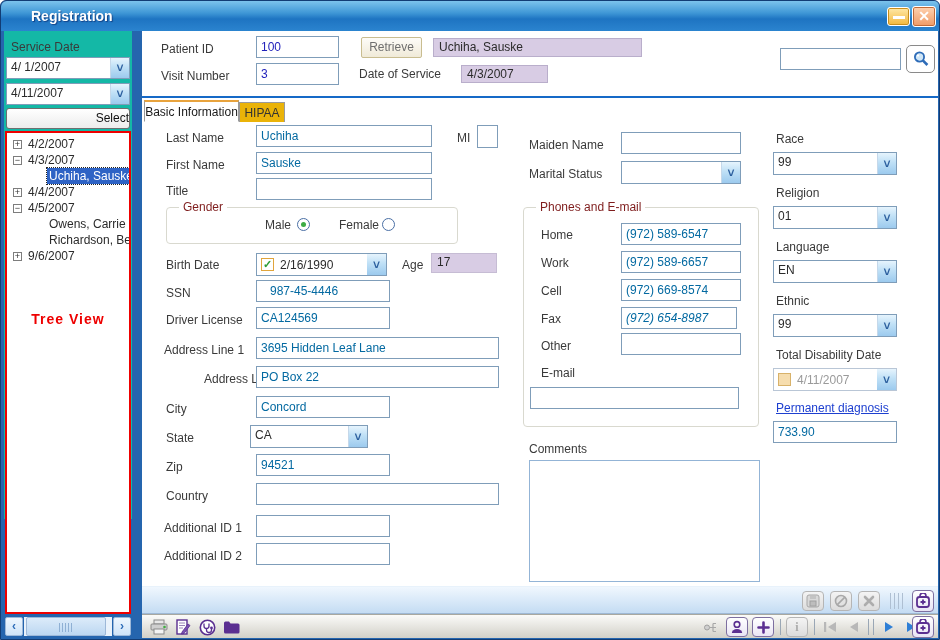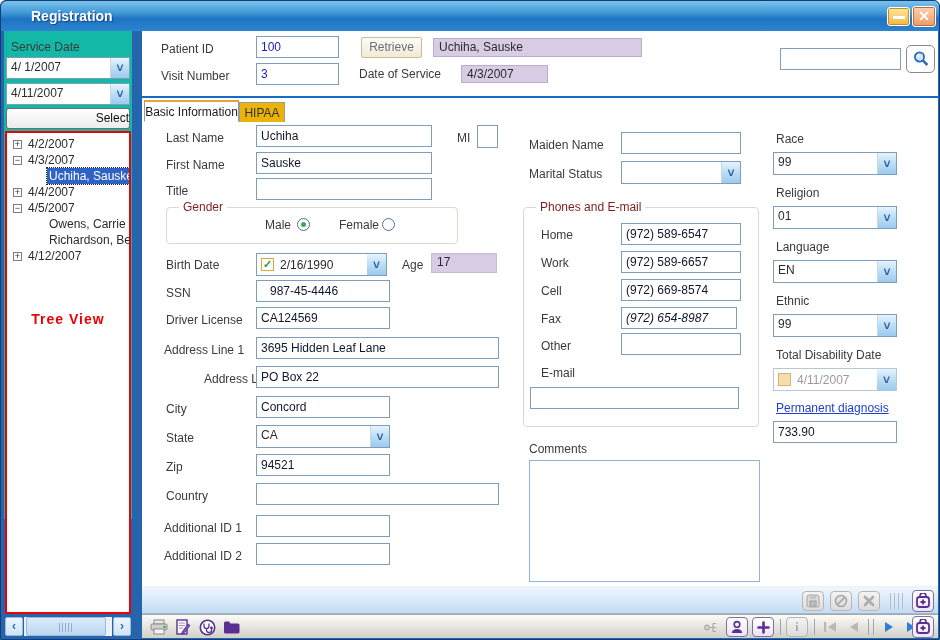--- a/index.html
+++ b/index.html
@@ -52,21 +52,21 @@
     text-align:center; line-height:17px; font-size:12px; }
   .hs-track { flex:1; background:#e9f2fb; margin:0 1px; position:relative; }
   .hs-thumb { position:absolute; left:2px; top:0; width:80px; height:19px;
     background:linear-gradient(#dcebfa,#bcd7f1); border:1px solid #9db8d8; border-radius:2px; }
   .hs-grip { position:absolute; left:50%; top:5px; width:14px; height:9px; transform:translateX(-50%);
     background:repeating-linear-gradient(90deg,#8fb0d4 0 1px,transparent 1px 3px); }
 
   
   .main { position:absolute; left:141px; top:30px; width:796px; height:607px; background:#fff; }
   .field { position:absolute; border:1px solid #7f9db9; background:#fff; font-family:"Liberation Sans",sans-serif;
-    font-size:12px; padding:1px 4px; color:#0f172a; }
+    font-size:12px; padding:1px 4px; color:#0369a1; }
   .blue-text { color:#2222bb; }
   .ro { position:absolute; background:#d8cce4; border:1px solid #b9aecb; padding:1px 5px; line-height:15px; }
   .retrieve { position:absolute; background:linear-gradient(#fdfcf8,#f0ead8); border:1px solid #c9bd90;
     border-radius:2px; color:#6f6f6f; text-align:center; }
   .search-btn { position:absolute; left:764px; top:14px; width:29px; height:28px; background:#fff;
     border:1px solid #8a8a8a; border-radius:5px; display:flex; align-items:center; justify-content:center; }
   .blue-rule { position:absolute; left:0; top:65px; width:796px; height:2px; background:#1569c7; }
 
   .tab { position:absolute; top:69px; height:22px; background:#fff; border:1px solid #9a9a9a;
     text-align:center; line-height:20px; color:#1b1b1b; }
@@ -154,21 +154,21 @@
           <span class="tlabel">4/5/2007</span>
         </div>
         <div class="tree-row lvl1">
           <span class="tlabel">Owens, Carrie</span>
         </div>
         <div class="tree-row lvl1">
           <span class="tlabel">Richardson, Beck</span>
         </div>
         <div class="tree-row lvl0">
           <span class="toggle">+</span>
-          <span class="tlabel">4/12/2007</span>
+          <span class="tlabel">9/6/2007</span>
         </div>
         <div class="tree-note">Tree View</div>
     </div>
 
     <div class="hscroll">
       <div class="hs-arrow">‹</div>
       <div class="hs-track">
         <div class="hs-thumb">
             <div class="hs-grip"></div>
           </div>
@@ -239,21 +239,21 @@
     <span class="lbl" style="position:absolute; left:22px; top:312px;">Address Line 1</span>
     <input class="field" style="left: 114px; top: 306px; width: 243px; height: 22px;" value="3695 Hidden Leaf Lane">
 
     <span class="lbl" style="position:absolute; left:22px; top:341px;margin-left:40px;">Address Line 2</span>
     <input class="field" style="left: 114px; top: 335px; width: 243px; height: 22px;" value="PO Box 22">
 
     <span class="lbl" style="position:absolute; left:24px; top:371px;">City</span>
     <input class="field" style="left: 114px; top: 365px; width: 134px; height: 22px;" value="Concord">
 
     <span class="lbl" style="position:absolute; left:24px; top:400px;">State</span>
-    <div class="combo" style="left:114px; top:394px; width:134px; height:23px;justify-content:center;">
+    <div class="combo" style="left:108px; top:394px; width:118px; height:23px;justify-content:center;">
       <span class="val">CA</span>
       <span class="cbtn">˅</span>
     </div>
 
     <span class="lbl" style="position:absolute; left:24px; top:429px;">Zip</span>
     <input class="field" style="left: 114px; top: 423px; width: 134px; height: 22px;" value="94521">
 
     <span class="lbl" style="position:absolute; left:24px; top:458px;">Country</span>
     <input class="field" style="left: 114px; top: 452px; width: 243px; height: 22px;" value="">
 

